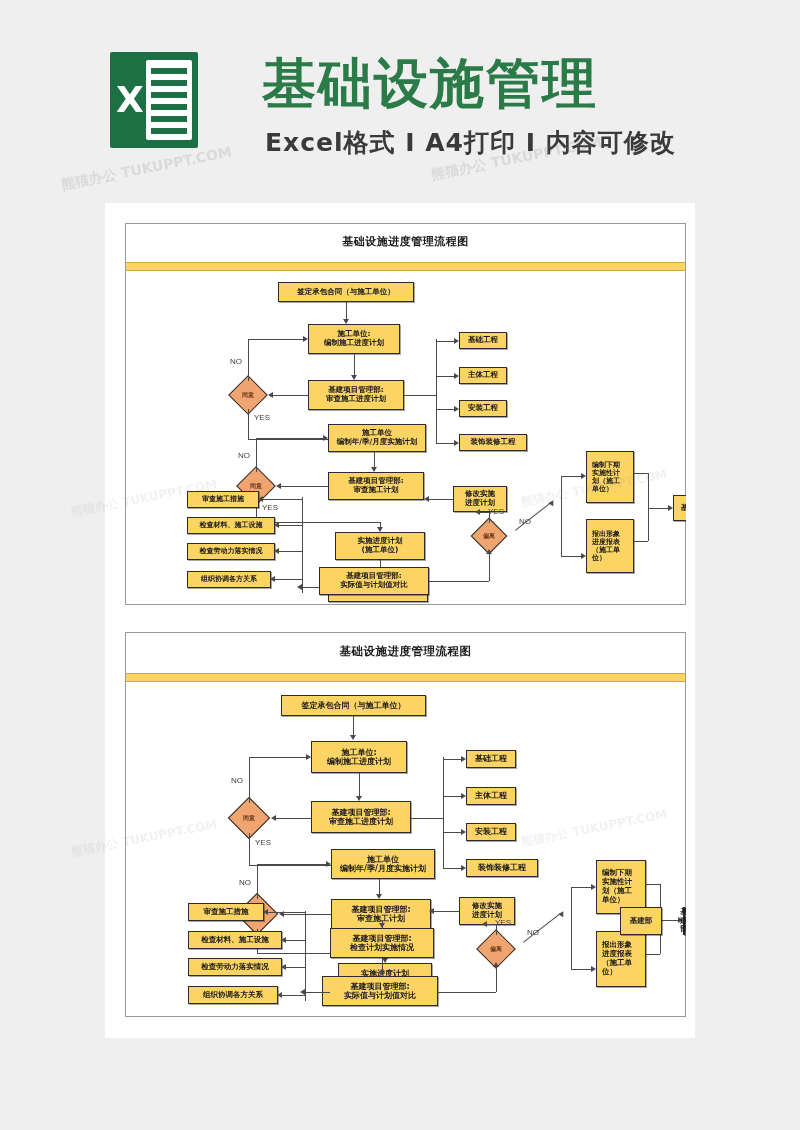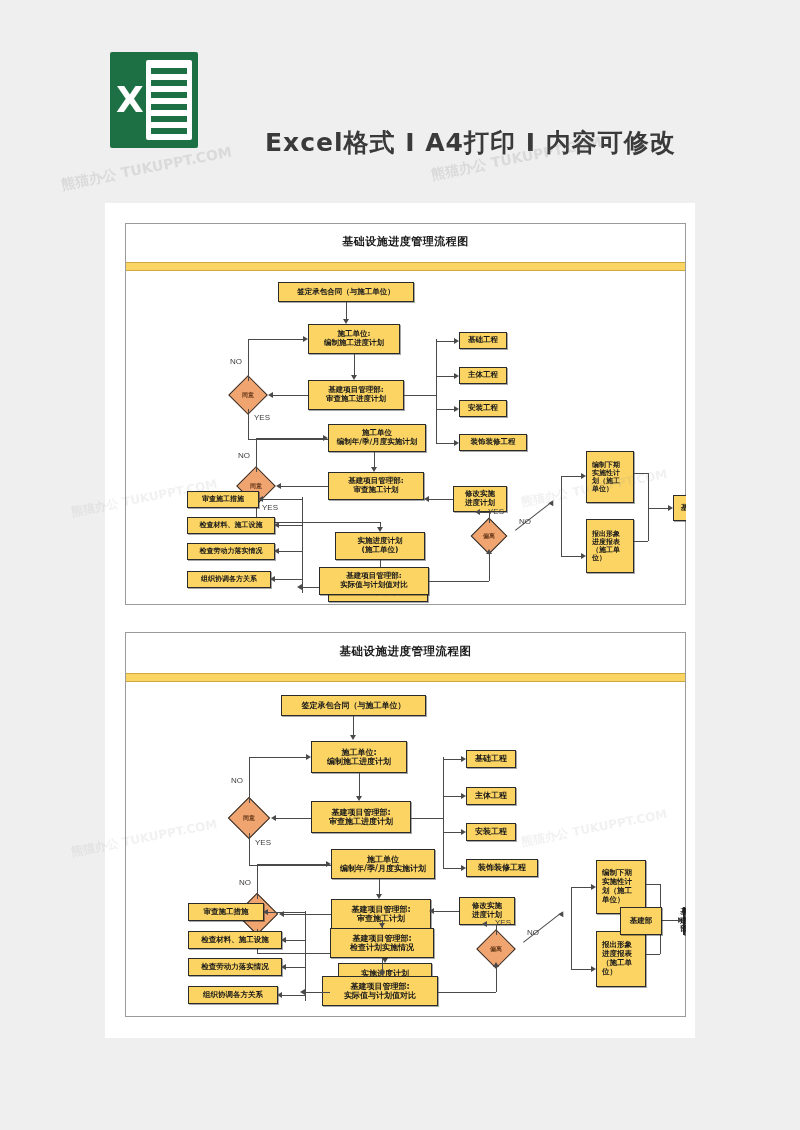--- a/index.html
+++ b/index.html
@@ -139,20 +139,21 @@
       <div class="bar" style="top:8px"></div>
       <div class="bar" style="top:20px"></div>
       <div class="bar" style="top:32px"></div>
       <div class="bar" style="top:44px"></div>
       <div class="bar" style="top:56px"></div>
       <div class="bar" style="top:68px"></div>
     </div>
     <div class="xmark">X</div>
   </div>
 
+  <div class="title-main">基础设施管理</div>
   <div class="title-sub">Excel格式 Ⅰ A4打印 Ⅰ 内容可修改</div>
 </div>
 
 <div class="wm" style="left:60px;top:160px;">熊猫办公 TUKUPPT.COM</div>
 <div class="wm" style="left:430px;top:150px;">熊猫办公 TUKUPPT.COM</div>
 
 <div class="doc-card">
 
   <div class="panel" id="panel-1">
     <div class="panel-title">基础设施进度管理流程图</div>

